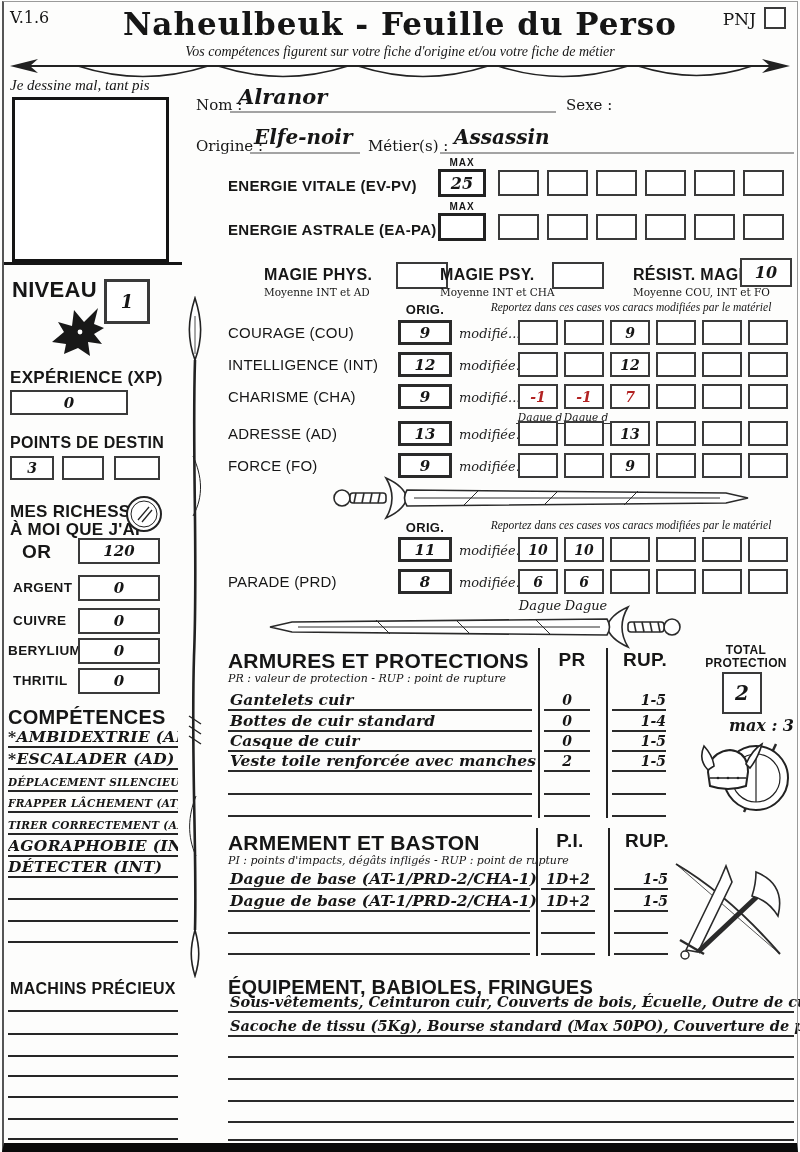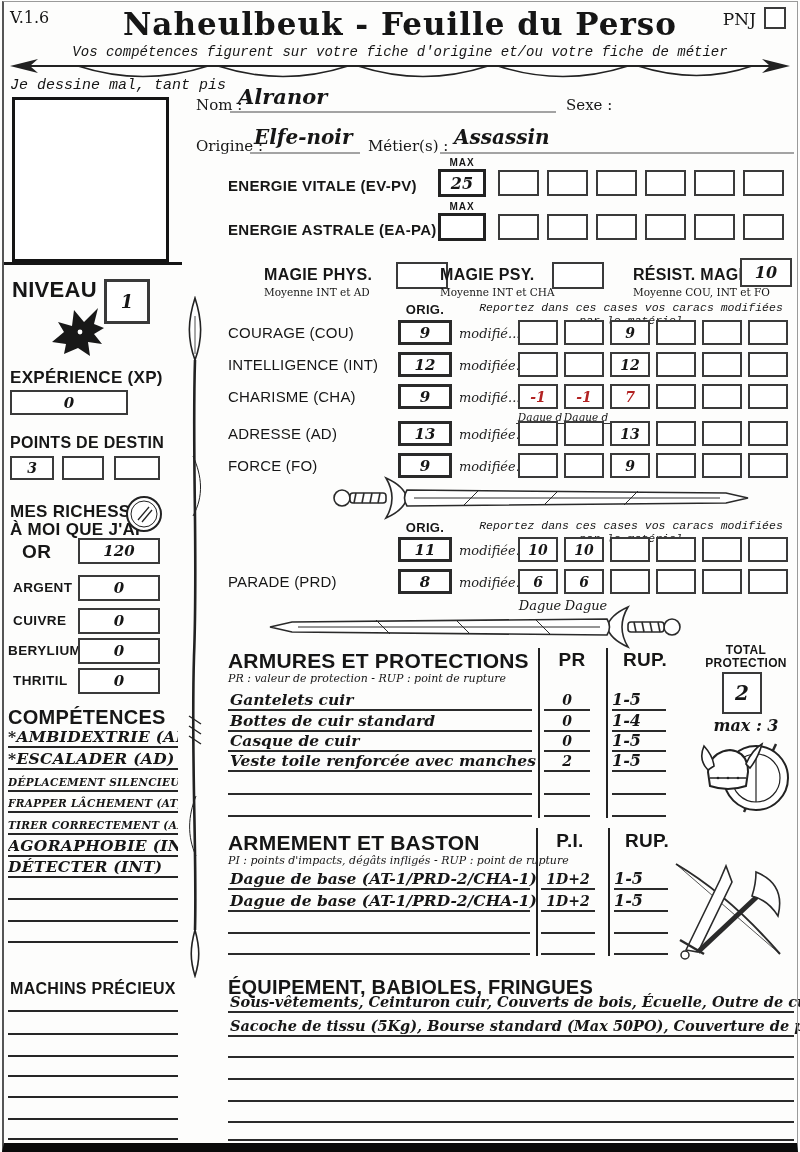--- a/index.html
+++ b/index.html
@@ -4,21 +4,21 @@
 <style>
   *{box-sizing:border-box;margin:0;padding:0}
   html,body{width:800px;height:1152px;background:#d6d6d6}
   .sheet{position:relative;width:800px;height:1152px;background:#fdfdfc;color:#161616;
          font-family:"Liberation Sans",sans-serif;overflow:hidden}
   .frame{position:absolute;left:2px;top:1px;right:2px;bottom:0;border:1px solid #9a9a9a;
          border-left:2px solid #555;border-bottom:9px solid #0b0b0b;pointer-events:none;z-index:60}
   .abs{position:absolute}
   .display{font-weight:700;letter-spacing:.3px}
   .serif{font-family:"DejaVu Serif",serif}
-  .cap{font-family:Liberation Mono, monospace;font-style:italic}
+  .cap{font-family:Liberation Serif, serif;font-style:italic}
   .hand{font-family:"DejaVu Serif",serif;font-style:italic;font-weight:600}
   .box{border:2px solid #3a3a3a;background:#fff;display:flex;align-items:center;justify-content:center}
   .thick{border-width:3px;border-color:#222}
   .ufield{border-bottom:2px solid #a3a3a3}
   .red .hand{color:var(--accent-red,#b22222)}
   
   .title{position:absolute;left:110px;right:110px;top:6px;text-align:center;
          font-family:"DejaVu Serif",serif;font-weight:700;font-size:31px;letter-spacing:1px}
   .subtitle{position:absolute;left:0;right:0;top:44px;text-align:center;font-size:14px}
   
@@ -34,21 +34,21 @@
              border-bottom:1px solid #333}
   .cell-note:empty{display:none}
   
   .e-cells{position:absolute;display:flex;gap:8px}
   .e-cell{width:41px;height:26px}
   
   .vline{position:absolute;width:2px;background:#222}
   .arm-name,.eq-row,.sk-row,.mp-line{font-family:"DejaVu Serif",serif;font-style:italic;font-weight:600}
   .arm-name{position:absolute;left:228px;width:304px;height:21px;border-bottom:2px solid #2b2b2b;font-size:15.5px;line-height:20px;padding-left:2px;white-space:nowrap}
   .arm-pr{position:absolute;left:544px;width:46px;height:21px;border-bottom:2px solid #2b2b2b;text-align:center;font-size:14px;line-height:20px}
-  .arm-rup{position:absolute;left:612px;width:54px;height:21px;border-bottom:2px solid #2b2b2b;text-align:left;font-size:16px;line-height:20px}
+  .arm-rup{position:absolute;left:612px;width:54px;height:21px;border-bottom:2px solid #2b2b2b;text-align:right;font-size:14px;line-height:20px}
   .arm-pr,.arm-rup{font-family:"DejaVu Serif",serif;font-style:italic;font-weight:600}
   .eq-row{position:absolute;left:228px;width:566px;height:22px;border-bottom:2px solid #2b2b2b;font-size:14.5px;line-height:21px;padding-left:2px;white-space:nowrap}
   .sk-row{position:absolute;left:8px;width:170px;height:21px;border-bottom:2px solid #262626;font-size:15.5px;line-height:20px;letter-spacing:.3px;white-space:nowrap;overflow:hidden}
   .mp-line{position:absolute;left:8px;width:170px;height:21px;border-bottom:2px solid #262626}
   .colhead{position:absolute;font-weight:700;font-size:19px;text-align:center;letter-spacing:.3px}
   .sec-title{position:absolute;font-weight:700;font-size:21px;letter-spacing:.2px}
   .sec-sub{position:absolute;font-family:"DejaVu Serif",serif;font-style:italic;font-size:11px}
   
   .money-label{position:absolute;font-weight:700;letter-spacing:.4px}
   .money-box{position:absolute;left:78px;width:82px;height:26px}
@@ -416,21 +416,21 @@
   <div>
     <div class="arm-name" style="top:796px"></div>
     <div class="arm-pr" style="top:796px"></div>
     <div class="arm-rup" style="top:796px"></div>
   </div>
 
   <div class="abs display" style="left:698px;top:644px;width:96px;text-align:center;font-size:12px;line-height:13px">TOTAL PROTECTION</div>
   <div class="abs box" style="left:722px;top:672px;width:40px;height:42px;border-width:2.5px">
       <span class="hand" style="font-size:20px">2</span>
     </div>
-  <div class="abs hand" style="left:698px;top:716px;width:96px;text-align:center;font-size:16px">max : 3</div>
+  <div class="abs hand" style="left:698px;top:716px;width:96px;text-align:right;font-size:16px">max : 3</div>
   <div class="abs" style="left:698px;top:736px;width:96px;height:80px">
     <svg width="96" height="80" viewBox="0 0 96 80">
       <line x1="78" y1="8" x2="46" y2="76" stroke="#2a2a2a" stroke-width="2.5"></line>
       <circle cx="58" cy="42" r="32" fill="#fff" stroke="#222" stroke-width="2"></circle>
       <circle cx="58" cy="42" r="24" fill="none" stroke="#222" stroke-width="1.2"></circle>
       <line x1="58" y1="18" x2="58" y2="66" stroke="#222" stroke-width="1.2"></line>
       <path d="M10,36 Q12,16 32,14 Q50,16 50,36 L48,50 Q30,56 12,50 Z" fill="#fff" stroke="#222" stroke-width="2"></path>
       <path d="M10,34 Q0,24 6,10 Q15,20 16,30 Z" fill="#fff" stroke="#222" stroke-width="1.6"></path>
       <path d="M48,28 Q54,14 64,8 Q60,22 52,32 Z" fill="#fff" stroke="#222" stroke-width="1.6"></path>
       <line x1="12" y1="42" x2="48" y2="42" stroke="#222" stroke-width="1.4"></line>

